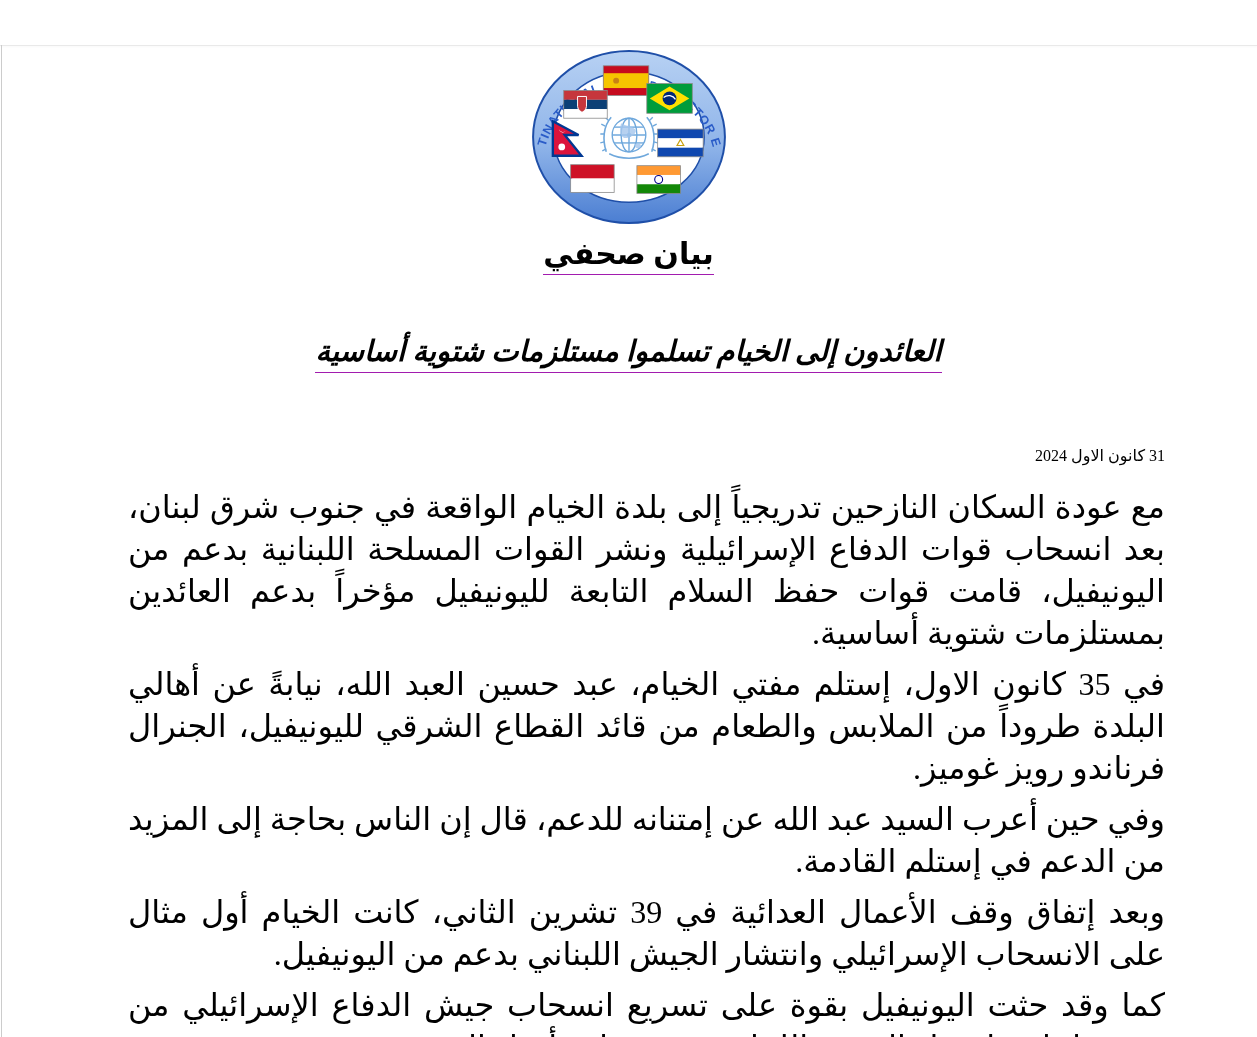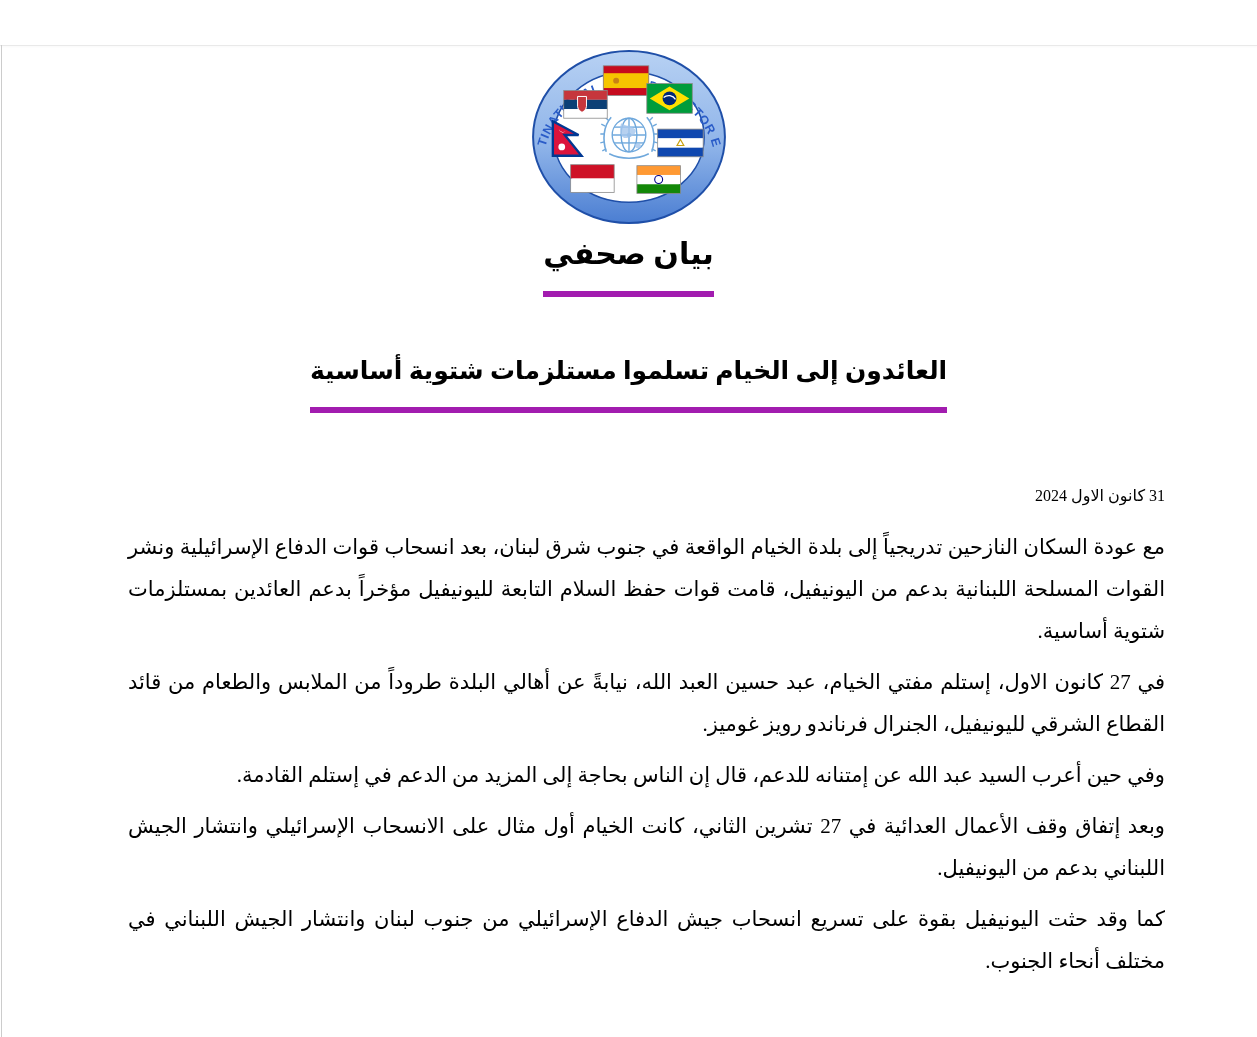--- a/index.html
+++ b/index.html
@@ -36,43 +36,44 @@
   .press-release {
     margin-top: 11px;
     text-align: center;
     font-size: 30px;
     font-weight: bold;
     line-height: 1.1;
   }
   .title-row {
     margin-top: 60px;
     text-align: center;
-    font-size: 25px;
+    font-size: 29px;
     font-weight: bold;
     line-height: 1.15;
+    font-style: italic;
   }
   .u {
     display: inline-block;
-    border-bottom: 6px solid #a21caf;
-    padding-bottom: 21px;
+    border-bottom: 1px solid #a21caf;
+    padding-bottom: 4px;
   }
   .body-area {
     direction: rtl;
     margin: 0 92px 0 128px; 
   }
   .date-row {
     margin-top: 68px;
     font-size: 16px;
     line-height: 30px;
     text-align: right;
   }
   .paragraphs { margin-top: 15px; }
   .paragraphs p {
     margin: 0 0 9px 0;
-    font-size: 21px;
+    font-size: 32px;
     line-height: 42px;
     text-align: justify;
     text-justify: inter-word;
   }
 </style>
 </head>
 <body>
 
 <div class="page-top-edge"></div>
 <div class="page-left-edge"></div>
@@ -178,20 +179,20 @@
 
   <div class="title-row">
     <span class="u">العائدون إلى الخيام تسلموا مستلزمات شتوية أساسية</span>
   </div>
 
   <div class="body-area">
     <div class="date-row">31 كانون الاول 2024</div>
 
     <div class="paragraphs">
       <p>مع عودة السكان النازحين تدريجياً إلى  بلدة الخيام الواقعة في جنوب شرق لبنان، بعد انسحاب قوات الدفاع الإسرائيلية ونشر القوات المسلحة اللبنانية بدعم من اليونيفيل، قامت قوات حفظ السلام التابعة لليونيفيل مؤخراً بدعم العائدين بمستلزمات شتوية أساسية.</p>
-      <p>في 27 كانون الاول، إستلم مفتي الخيام، عبد حسين العبد الله، نيابةً عن أهالي البلدة طروداً من الملابس والطعام من قائد القطاع الشرقي لليونيفيل، الجنرال فرناندو رويز غوميز.</p>
+      <p>في 35 كانون الاول، إستلم مفتي الخيام، عبد حسين العبد الله، نيابةً عن أهالي البلدة طروداً من الملابس والطعام من قائد القطاع الشرقي لليونيفيل، الجنرال فرناندو رويز غوميز.</p>
       <p>وفي حين أعرب السيد عبد الله عن إمتنانه للدعم، قال إن الناس بحاجة إلى المزيد من الدعم في إستلم القادمة.</p>
-      <p>وبعد إتفاق وقف الأعمال العدائية في 27 تشرين الثاني، كانت الخيام أول مثال على الانسحاب الإسرائيلي وانتشار الجيش اللبناني بدعم من اليونيفيل.</p>
+      <p>وبعد إتفاق وقف الأعمال العدائية في 39 تشرين الثاني، كانت الخيام أول مثال على الانسحاب الإسرائيلي وانتشار الجيش اللبناني بدعم من اليونيفيل.</p>
       <p>كما وقد حثت اليونيفيل بقوة على تسريع انسحاب جيش الدفاع الإسرائيلي من جنوب لبنان وانتشار الجيش اللبناني في مختلف أنحاء الجنوب.</p>
     </div>
   </div>
 
 </div>
 
 </body></html>

